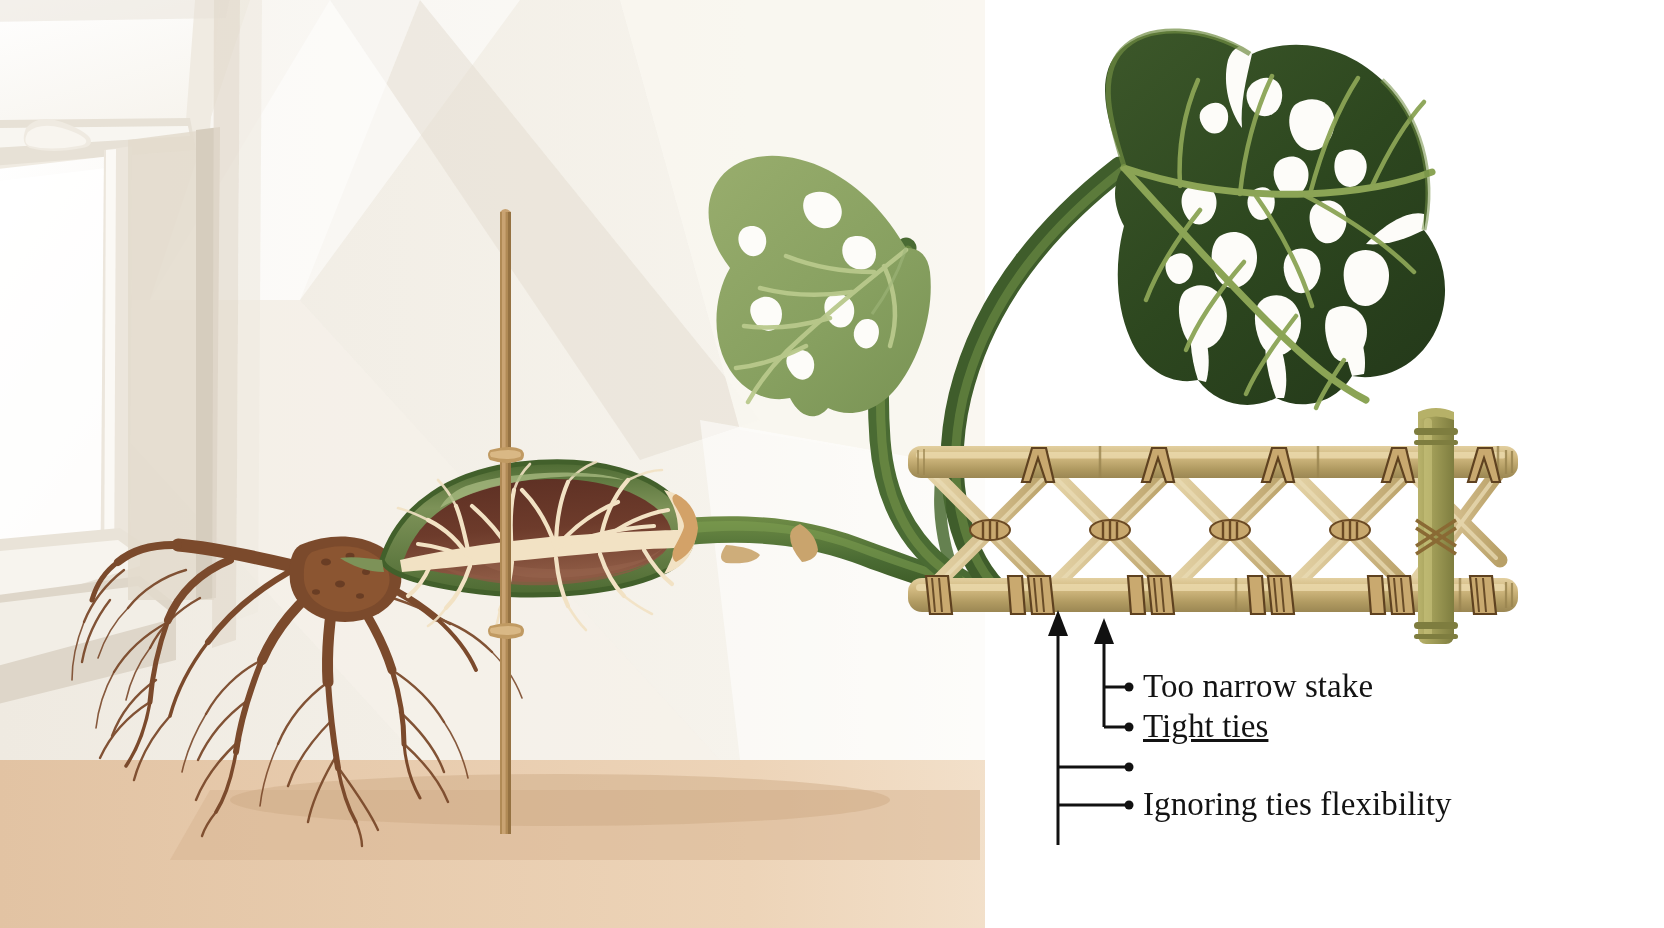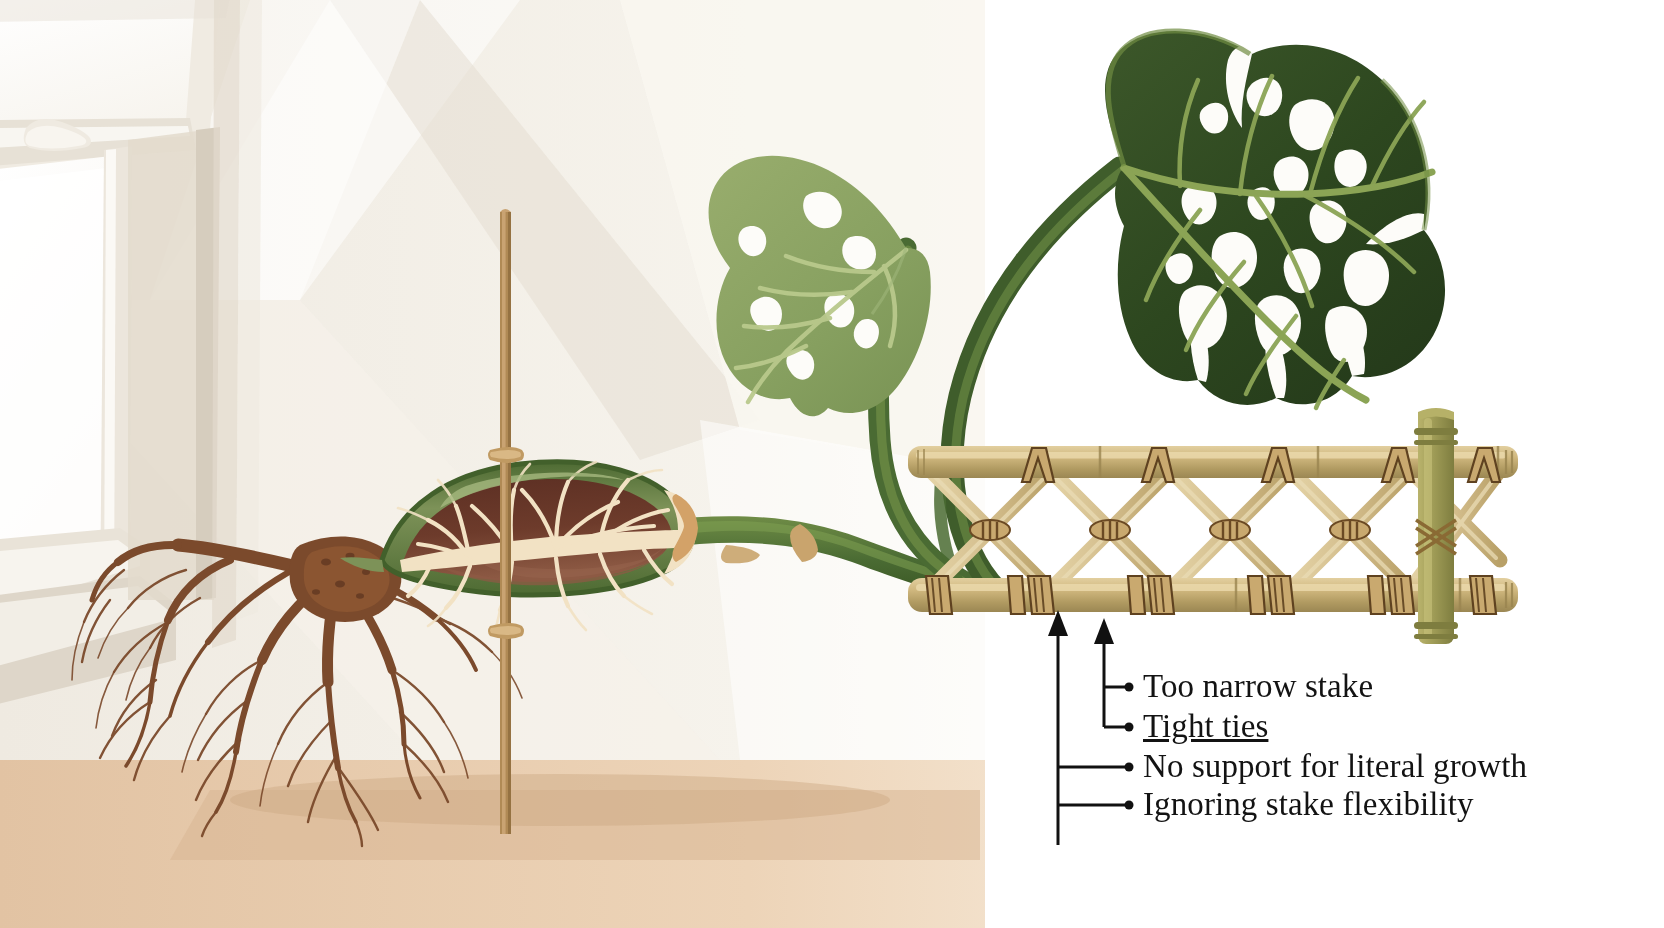--- a/index.html
+++ b/index.html
@@ -590,17 +590,16 @@
       <circle cx="1129" cy="727" r="4.5"></circle>
       <circle cx="1129" cy="767" r="4.5"></circle>
       <circle cx="1129" cy="805" r="4.5"></circle>
     </g>
   </svg>
 
   <div class="annot-label" style="left:1143px; top:670px;">Too narrow stake</div>
 
   <div class="annot-label" style="left:1143px; top:710px;text-decoration:underline;">Tight ties</div>
 
-  <div class="annot-label" style="left:1143px; top:750px;">No support for literal growth</div>
-
-  <div class="annot-label" style="left:1143px; top:788px;">Ignoring stake flexibility</div>
+
+  <div class="annot-label" style="left:1143px; top:788px;">Ignoring ties flexibility</div>
 
 </div>
 
 </body></html>

